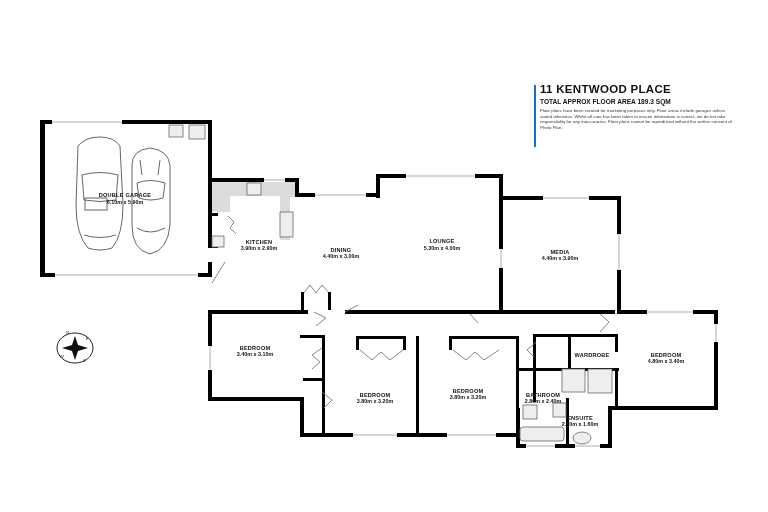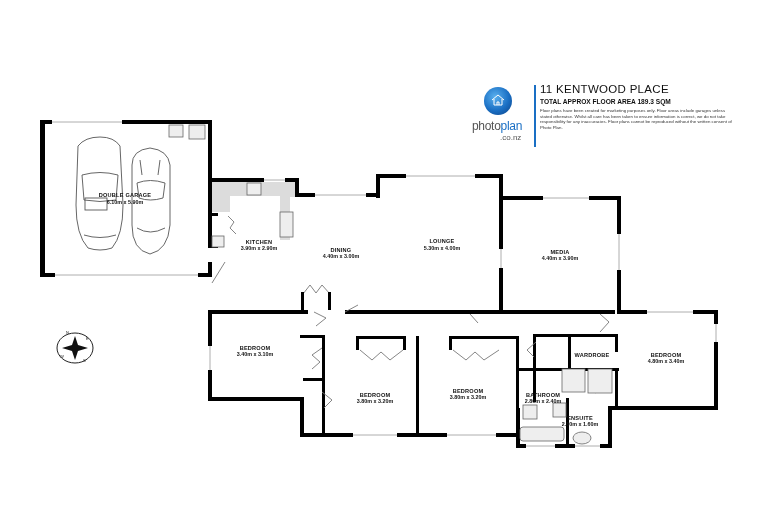--- a/index.html
+++ b/index.html
@@ -14,21 +14,21 @@
     .room-name { font-family: "Liberation Sans", sans-serif; font-size: 5.6px; font-weight: bold; fill: #111; text-anchor: middle; letter-spacing: 0.2px; }
     .room-dim { font-family: "Liberation Sans", sans-serif; font-size: 5.4px; font-weight: bold; fill: #111; text-anchor: middle; }
     .header { position: absolute; left: 472px; top: 82px; width: 260px; height: 66px; }
     .logo { position: absolute; left: 0; top: 0; width: 58px; height: 66px; }
     .logo-circle { position: absolute; left: 12px; top: 5px; width: 28px; height: 28px; border-radius: 50%; background: radial-gradient(circle at 40% 35%, #5ab0ee 0%, #1a6fc4 55%, #0b3f82 100%); }
     .logo-house { position: absolute; left: 7px; top: 7px; width: 14px; height: 12px; }
     .logo-text { position: absolute; left: 0; top: 37px; font-size: 12px; color: #555; letter-spacing: -0.3px; }
     .logo-text .plan { color: #1a6fc4; }
     .logo-sub { position: absolute; left: 28px; top: 51px; font-size: 8px; color: #555; }
     .divider { position: absolute; left: 62px; top: 3px; width: 2px; height: 62px; background: #1a6fc4; }
-    .title { position: absolute; left: 68px; top: 1px; font-size: 11.5px; font-weight: normal; color: #111; white-space: nowrap; letter-spacing: 0.3px; }
+    .title { position: absolute; left: 68px; top: 1px; font-size: 11.5px; font-weight: bold; color: #111; white-space: nowrap; letter-spacing: 0.3px; }
     .subtitle { position: absolute; left: 68px; top: 16px; font-size: 6.6px; font-weight: bold; color: #111; white-space: nowrap; }
     .disclaimer { position: absolute; left: 68px; top: 26px; width: 192px; font-size: 4.4px; line-height: 5.6px; color: #333; }
   </style>
 </head>
 <body>
 
 <svg id="plan" viewBox="0 0 768 512" xmlns="http://www.w3.org/2000/svg">
 
   <g>
     <rect class="wall" x="40" y="120" width="5" height="157"></rect>
@@ -221,26 +221,17 @@
     <text class="room-name" x="580" y="420">ENSUITE</text>
     <text class="room-dim" x="580" y="426">2.80m  x 1.60m</text>
   </g>
   <g>
     <text class="room-name" x="666" y="357">BEDROOM</text>
     <text class="room-dim" x="666" y="363">4.80m  x 3.40m</text>
   </g>
 </svg>
 
 <div class="header">
-  <div class="logo">
-    <div class="logo-circle">
-      <svg class="logo-house" viewBox="0 0 14 12">
-        <path d="M1,6 L7,1 L13,6 M3,5 L3,11 L11,11 L11,5 M6,11 L6,8 L8,8 L8,11" fill="none" stroke="#ffffff" stroke-width="1"></path>
-      </svg>
-    </div>
-    <div class="logo-text"><span>photo</span><span class="plan">plan</span></div>
-    <div class="logo-sub">.co.nz</div>
-  </div>
   <div class="divider"></div>
   <div class="title">11 KENTWOOD PLACE</div>
   <div class="subtitle">TOTAL APPROX FLOOR AREA 189.3 SQM</div>
   <div class="disclaimer">Floor plans have been created for marketing purposes only. Floor areas include garages unless stated otherwise. Whilst all care has been taken to ensure information is correct, we do not take responsibility for any inaccuracies. Floor plans cannot be reproduced without the written consent of Photo Plan.</div>
 </div>
 
 </body></html>

